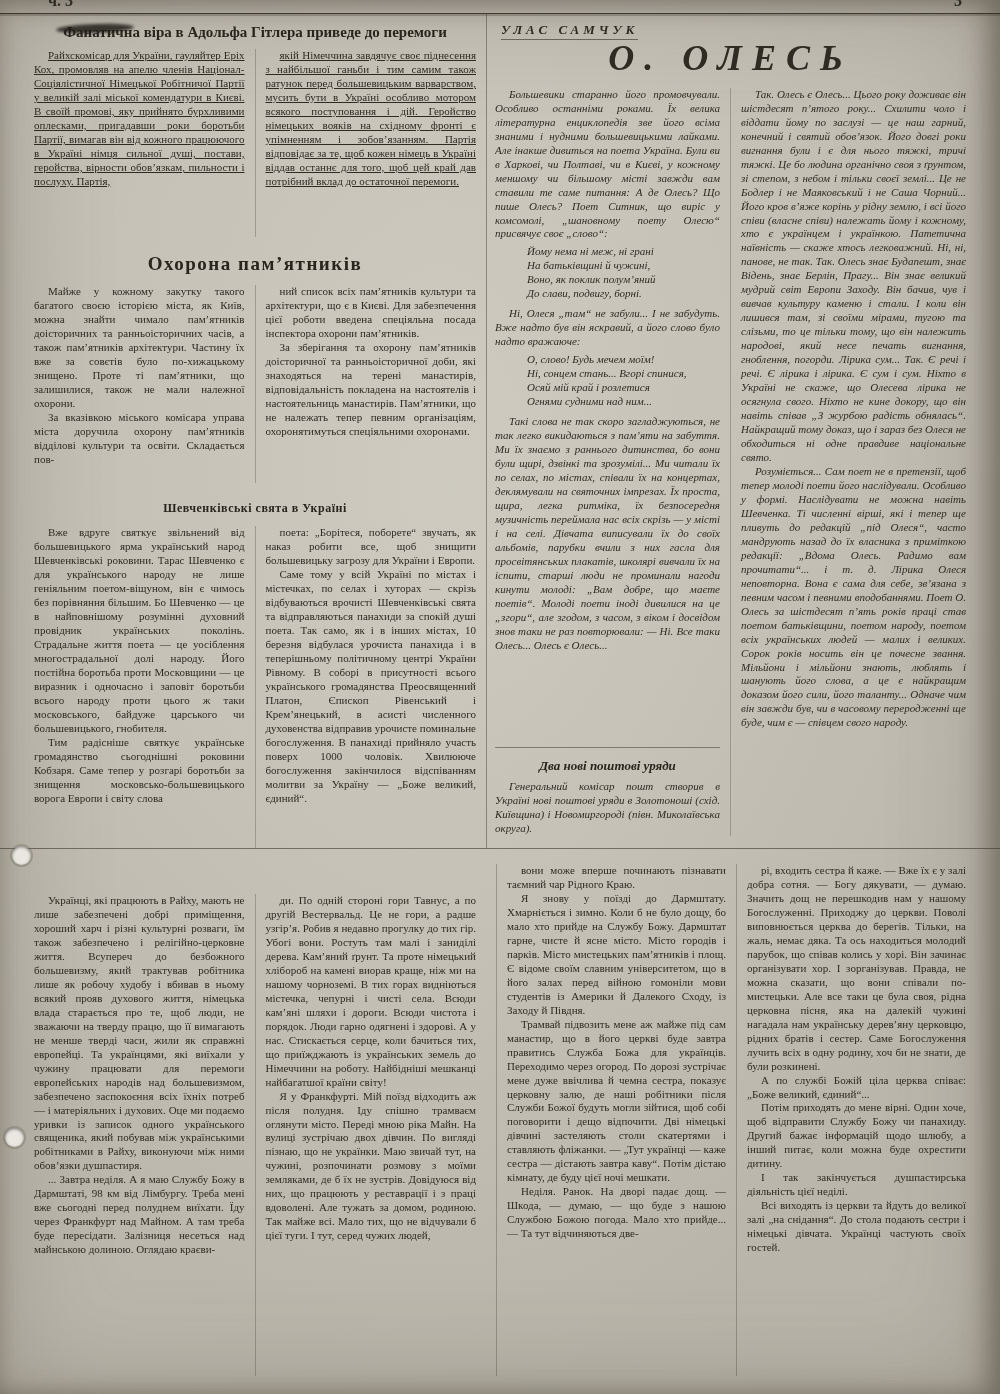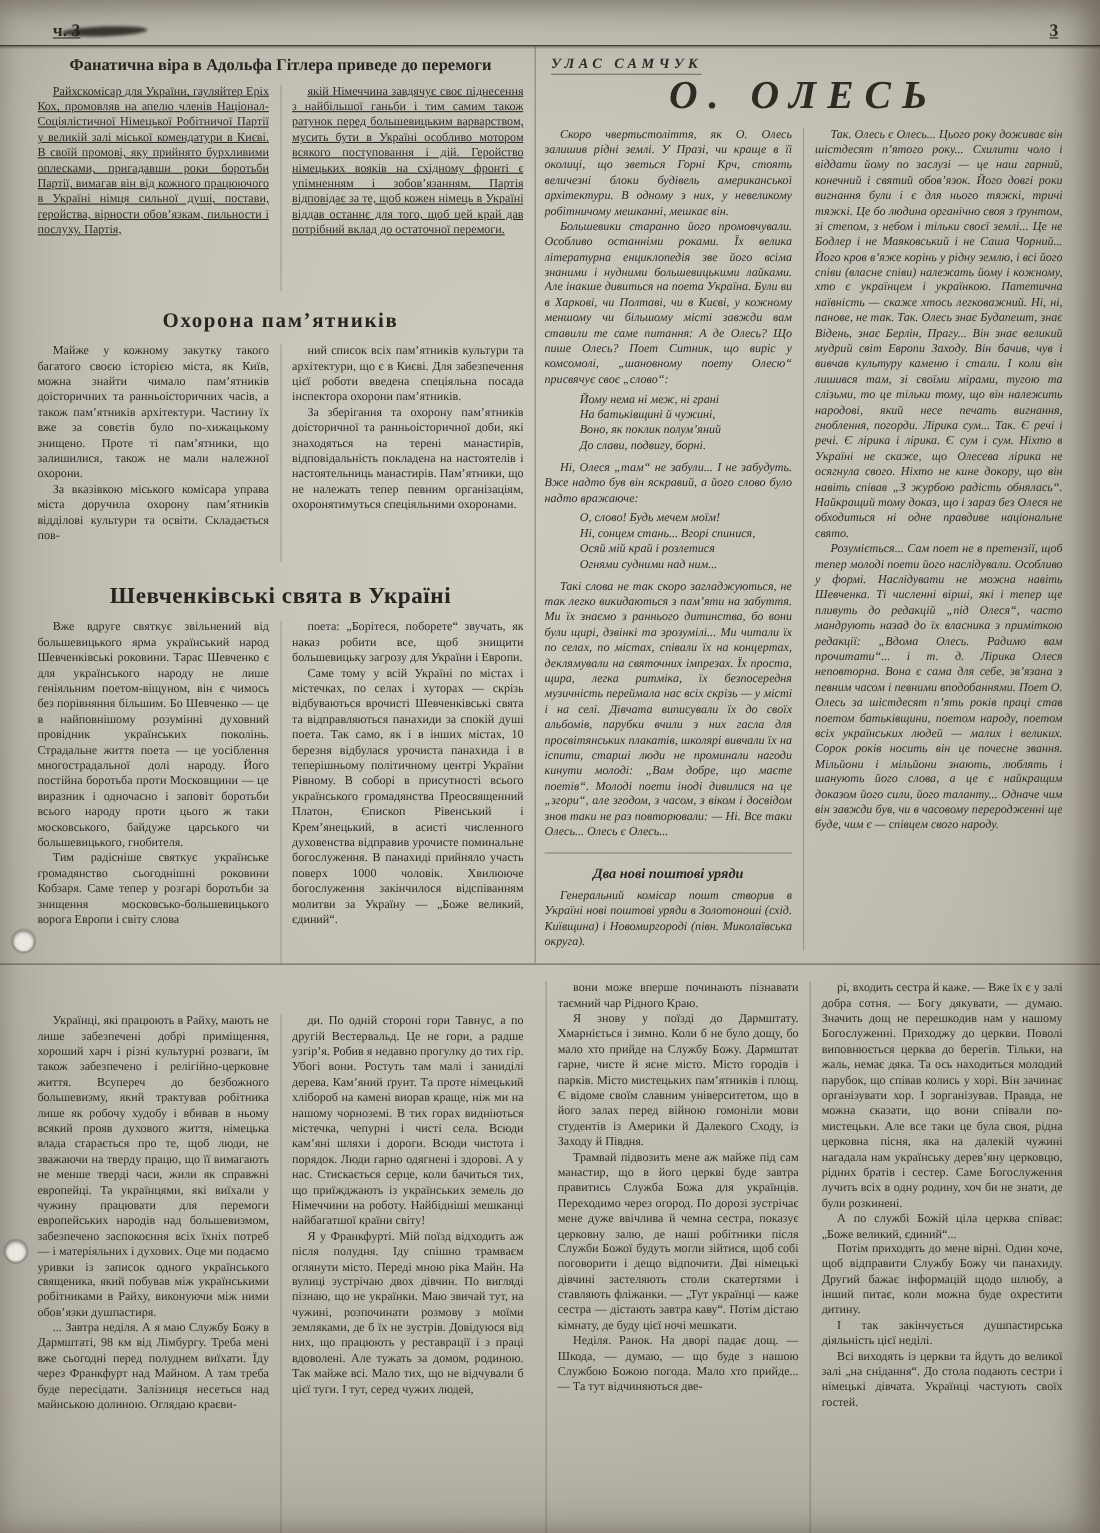--- a/index.html
+++ b/index.html
@@ -13,42 +13,41 @@
       radial-gradient(ellipse at 45% 35%, rgba(255,255,255,0.10), rgba(0,0,0,0.05) 70%),
       linear-gradient(160deg, #cbc7bc 0%, #c8c4b9 45%, #c2beb2 100%);
     box-shadow: inset 0 0 110px rgba(84,76,60,.30),
                 inset -14px 0 26px rgba(64,57,44,.40),
                 inset 0 8px 22px rgba(64,57,44,.22);
   }
 
   
   .masthead {
     display:flex; justify-content:space-between; align-items:flex-end;
-    padding:6px 38px 3px 48px; height:42px;
+    padding:6px 38px 3px 48px; height:14px;
     font-weight:bold; font-size:16px;
     border-bottom:1px solid rgba(44,39,29,.85);
     box-shadow: 0 2px 0 rgba(44,39,29,.25);
-    text-decoration: underline;
   }
 
   .smudge {
     position:absolute; left:56px; top:24px; width:78px; height:9px;
     background:rgba(28,26,20,.82); border-radius:50%;
     filter:blur(1.5px); transform:rotate(-2deg); z-index:3;
   }
 
   
   .upper { display:flex; padding:0 34px; height:834px; overflow:hidden; }
   .half.left  { width:452px; flex-shrink:0; padding-right:10px; overflow:hidden; }
   .half.right { flex:1; border-left:1px solid rgba(60,52,40,.45); padding-left:8px; overflow:hidden;font-style:italic; }
 
   .head { text-align:center; font-weight:bold; color:#28251d; }
   .head-sm  { font-size:15px;   line-height:1.15; margin:10px 2px 8px; }
   .head-lg  { font-size:19px;   letter-spacing:1.5px; margin:16px 0 10px; }
-  .head-md2 { font-size:21px; letter-spacing:.5px;  margin:18px 0 10px; }
+  .head-md2 { font-size:12px; letter-spacing:.5px;  margin:18px 0 10px; }
   .head-md  { font-size:18px;   letter-spacing:.5px;  margin:2px 0 8px; }
   .head-xs  { font-size:13px;   margin:6px 0 5px; }
 
   .cols { display:flex; overflow:hidden; }
   .col  {
     flex:1; text-align:justify; font-size:11px; line-height:1.27;
     overflow:hidden; word-break:normal;
   }
   .cols .col + .col { border-left:1px solid rgba(55,48,36,.28); padding-left:10px; margin-left:10px; }
 
@@ -154,21 +153,20 @@
       </article>
 
     </section>
 
     <section class="half right">
       <div class="byline">УЛАС САМЧУК</div>
       <h1 class="oles-title">О. ОЛЕСЬ</h1>
       <div class="cols oles-body">
         <div class="col oles-col1">
           <div class="flow">
-              <p>Скоро чвертьстоліття, як О. Олесь залишив рідні землі. У Празі, чи краще в її околиці, що зветься Горні Крч, стоять величезні блоки будівель американської архітектури. В одному з них, у невеликому робітничому мешканні, мешкає він.</p>
               <p>Большевики старанно його промовчували. Особливо останніми роками. Їх велика літературна енциклопедія зве його всіма знаними і нудними большевицькими лайками. Але інакше дивиться на поета Україна. Були ви в Харкові, чи Полтаві, чи в Києві, у кожному меншому чи більшому місті завжди вам ставили те саме питання: А де Олесь? Що пише Олесь? Поет Ситник, що виріс у комсомолі, „шановному поету Олесю“ присвячує своє „слово“:</p>
             </div>
           <div class="verse">Йому нема ні меж, ні грані
 На батьківщині й чужині,
 Воно, як поклик полум’яний
 До слави, подвигу, борні.</div>
           <div class="flow">
               <p>Ні, Олеся „там“ не забули... І не забудуть. Вже надто був він яскравий, а його слово було надто вражаюче:</p>
             </div>
           <div class="verse">О, слово! Будь мечем моїм!

